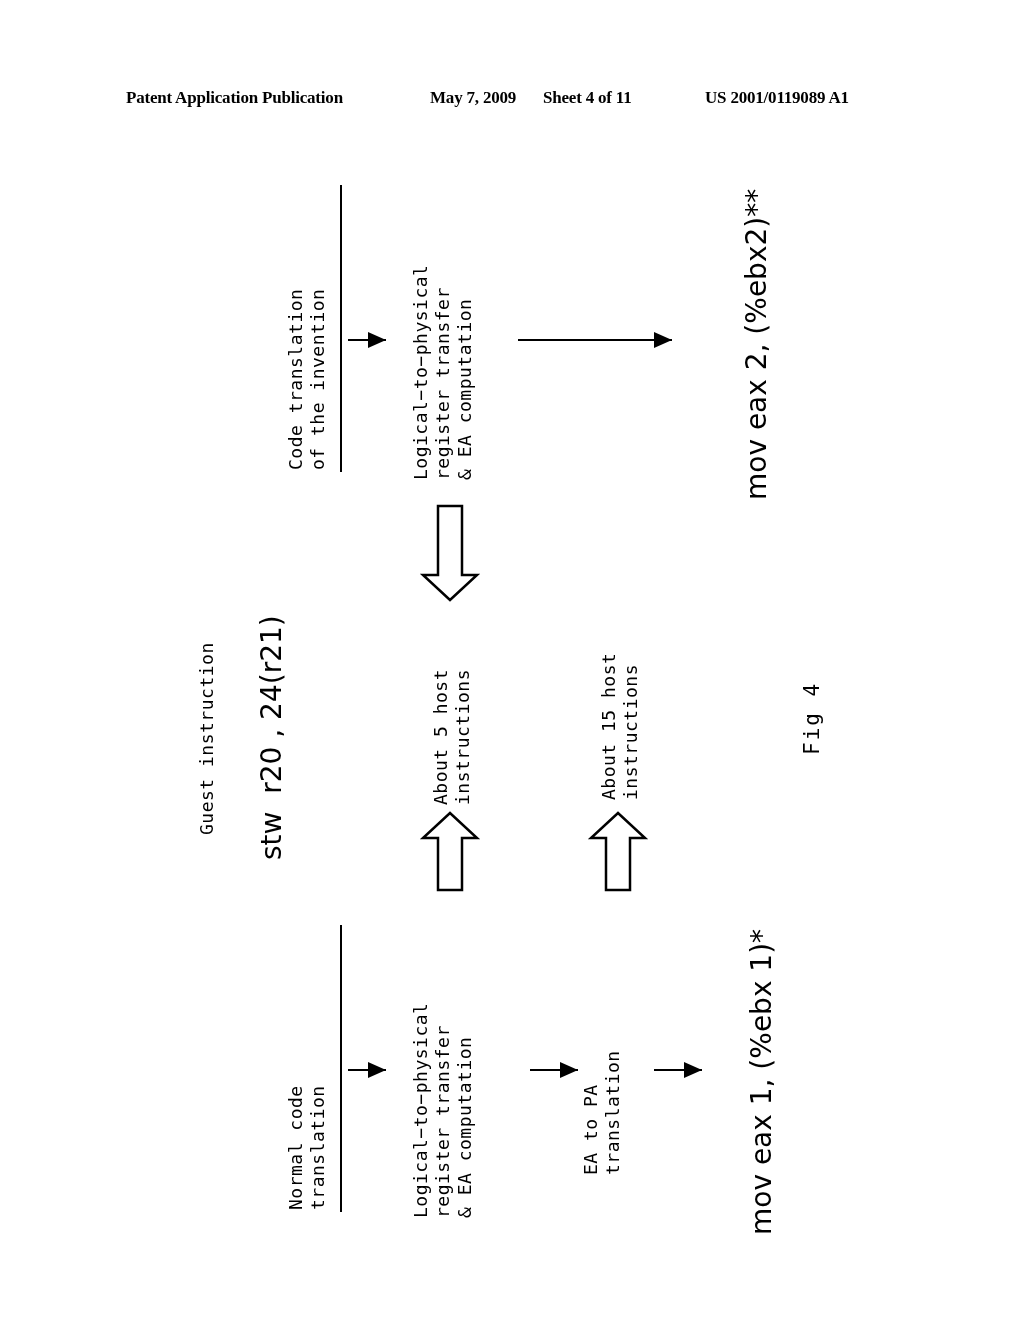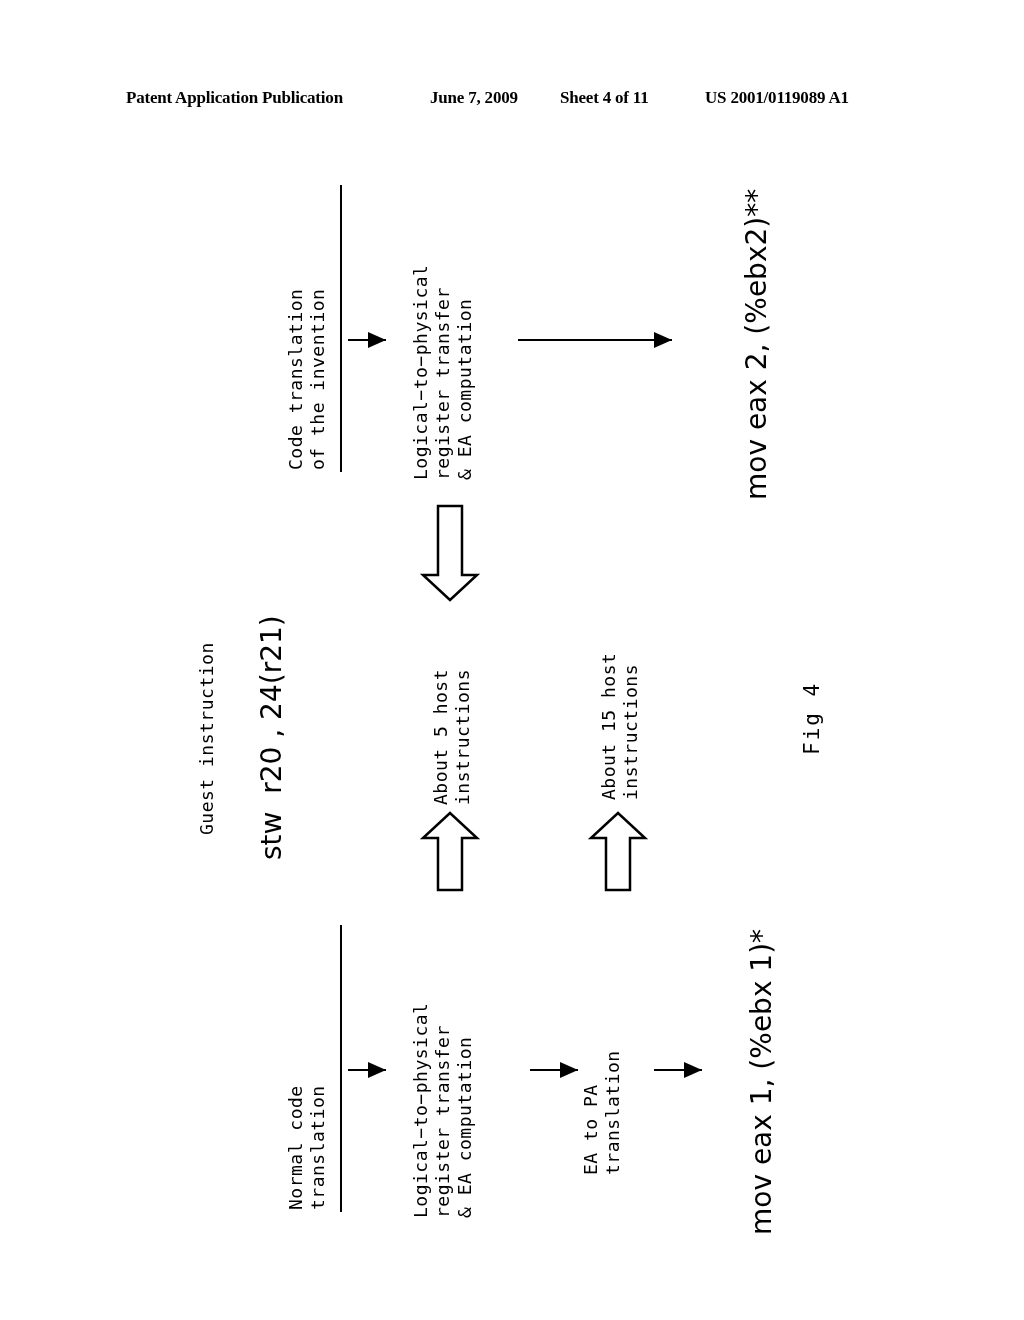--- a/index.html
+++ b/index.html
@@ -24,21 +24,21 @@
     width: 1024px;
     height: 28px;
     font-family: "Liberation Serif", serif;
     font-weight: bold;
     font-size: 17px;
     letter-spacing: -0.2px;
     white-space: nowrap;
   }
   #patent-header .hdr-pub   { position: absolute; left: 126px; top: 0; }
   #patent-header .hdr-date  { position: absolute; left: 430px; top: 0; }
-  #patent-header .hdr-sheet { position: absolute; left: 560px; top: 0; }
+  #patent-header .hdr-sheet { position: absolute; left: 543px; top: 0; }
   #patent-header .hdr-num   { position: absolute; left: 705px; top: 0; }
 
   
   #figure-canvas {
     position: absolute;
     left: 0;
     top: 0;
     width: 1024px;
     height: 1320px;
   }
@@ -65,21 +65,21 @@
     font-family: "DejaVu Sans Mono", "Liberation Mono", monospace;
     font-size: 21px;
     letter-spacing: 2px;
   }
 </style>
 </head>
 <body>
 
 <div id="patent-header">
   <span class="hdr-pub">Patent Application Publication</span>
-  <span class="hdr-date">June 7, 2009</span>
+  <span class="hdr-date">May 7, 2009</span>
   <span class="hdr-sheet">Sheet 4 of 11</span>
   <span class="hdr-num">US 2001/0119089 A1</span>
 </div>
 
 <div id="figure-canvas">
 
   <svg width="1024" height="1320" style="position:absolute;left:0;top:0;">
     <defs>
       <marker id="solidhead" markerWidth="10" markerHeight="10" refX="9" refY="5" orient="auto" markerUnits="strokeWidth">
         <path d="M0,1 L9,5 L0,9 z" fill="#000000"></path>

